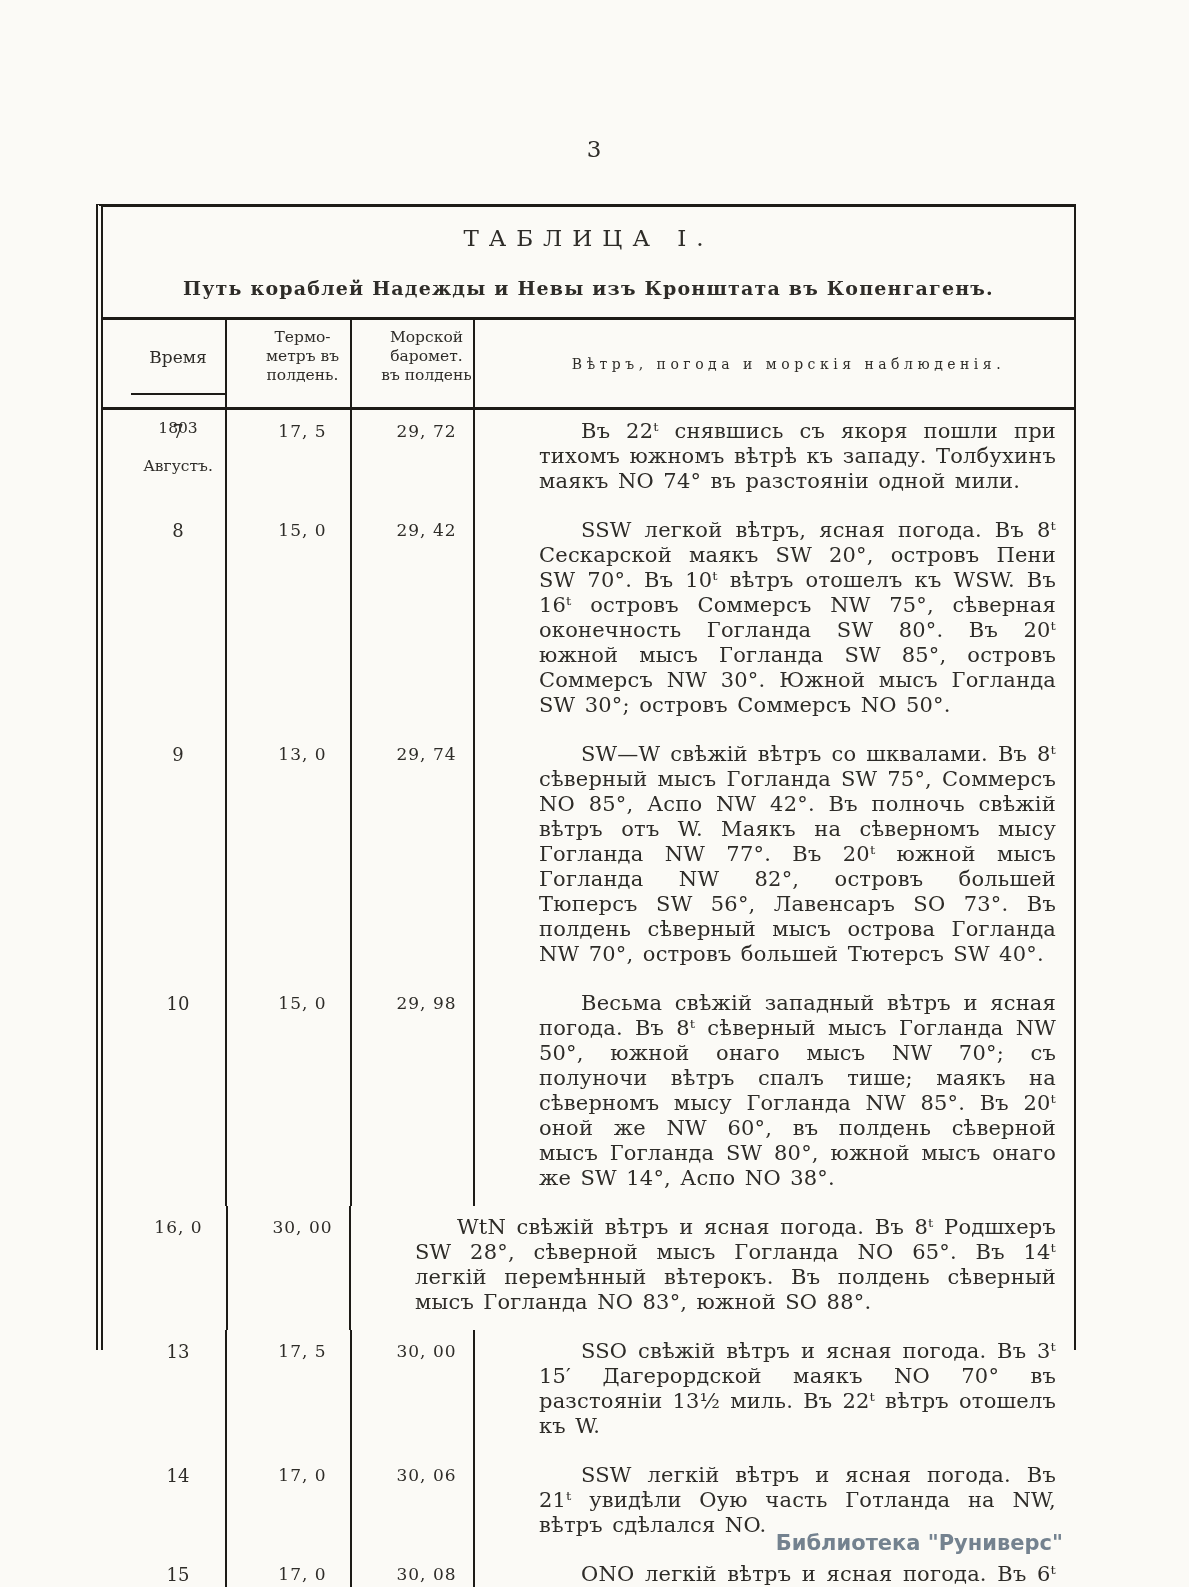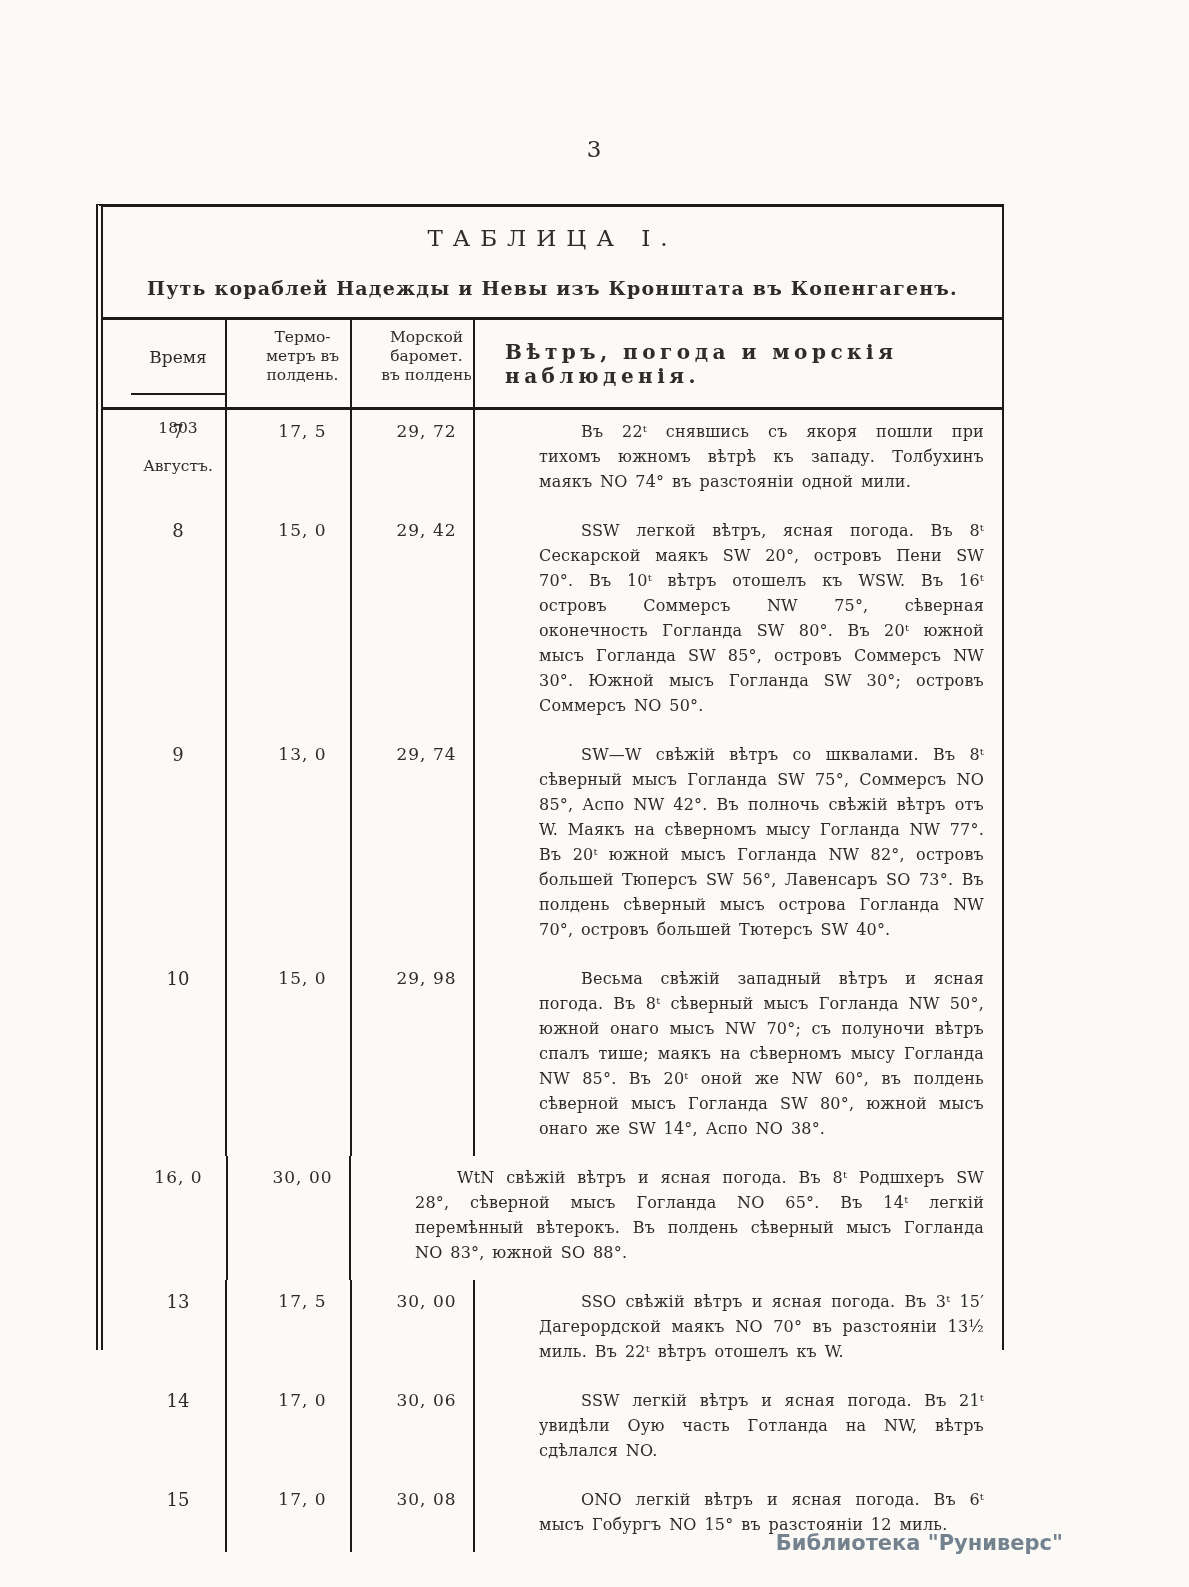--- a/index.html
+++ b/index.html
@@ -18,21 +18,21 @@
     left: 0;
     width: 100%;
     text-align: center;
     font-size: 23px;
     letter-spacing: 1px;
   }
   .table-box {
     position: absolute;
     left: 96px;
     top: 204px;
-    width: 908px;
+    width: 980px;
     height: 1146px;
     box-sizing: border-box;
     border-top: 3px solid #1d1b17;
     border-right: 2px solid #1d1b17;
     border-left: 7px double #1d1b17;
     display: flex;
     flex-direction: column;
   }
   .title-block {
     text-align: center;
@@ -74,22 +74,22 @@
   .htime .time-label { font-size: 17px; }
   .time-divider {
     height: 2px;
     background: #1d1b17;
     margin: 7px 0 5px 0;
   }
   .hobs {
     display: flex;
     align-items: center;
     justify-content: center;
-    font-size: 20px;
-    font-weight: 700;
+    font-size: 14px;
+    font-weight: 400;
     letter-spacing: 4.5px;
     white-space: normal;
     padding: 0 2px;
   }
   .tbody {
     flex: 1;
     display: flex;
     flex-direction: column;
   }
   .row { display: flex; align-items: stretch; }
@@ -103,21 +103,21 @@
     padding-top: 11px;
   }
   .cell-num {
     text-align: center;
     font-size: 17px;
     padding-top: 11px;
     letter-spacing: 1px;
   }
   .cell-obs {
     text-align: justify;
-    font-size: 16px;
+    font-size: 21px;
     line-height: 25px;
     padding: 9px 18px 15px 36px;
     text-indent: 42px;
     word-spacing: 2.5px;
     letter-spacing: 0.2px;
   }
   .watermark {
     position: absolute;
     right: 126px;
     bottom: 32px;

